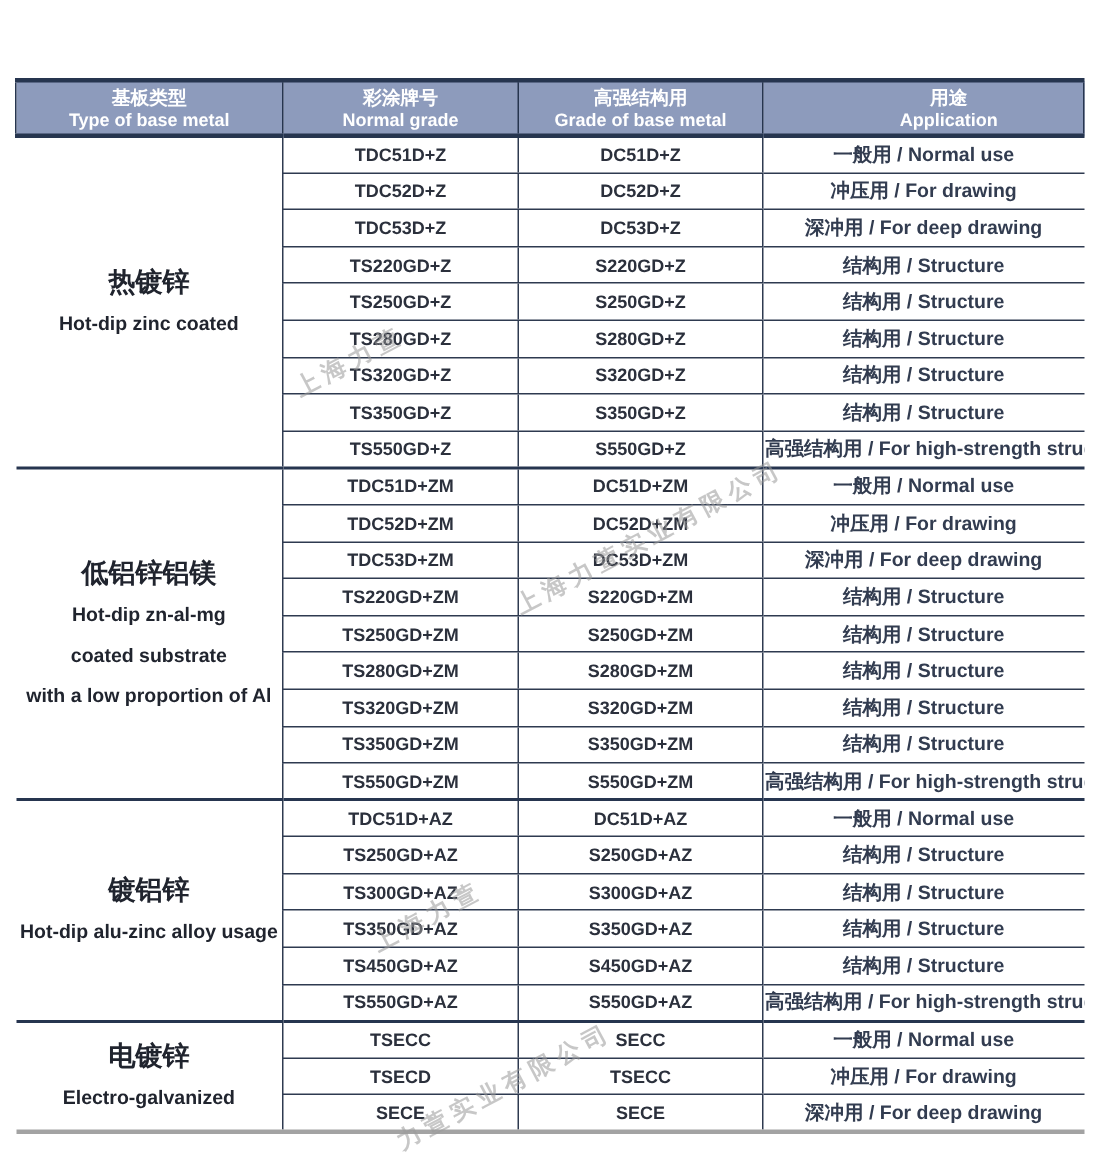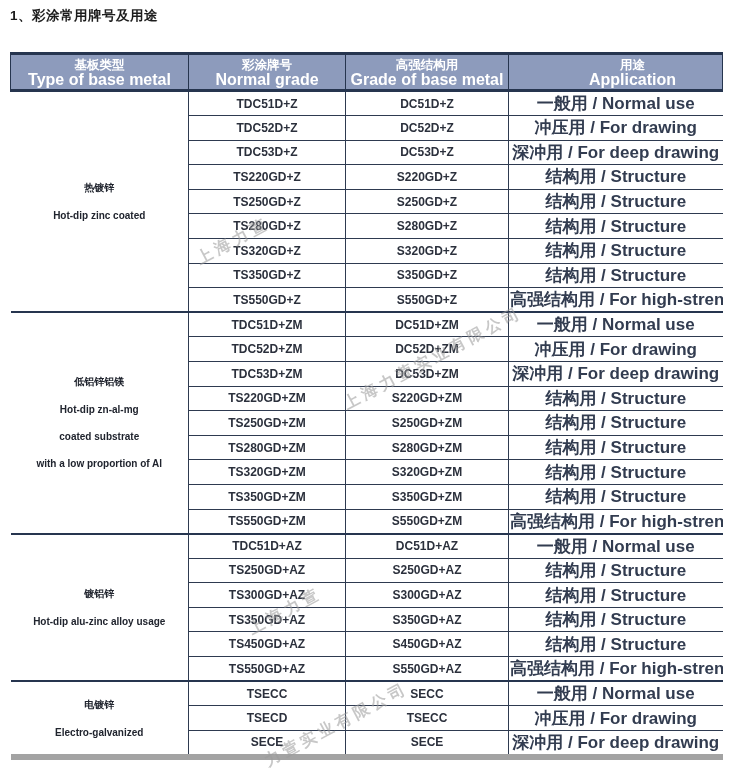--- a/index.html
+++ b/index.html
@@ -8,61 +8,60 @@
 
   .page { position: relative; width: 730px; height: 768px; }
 
   .title-block { padding: 7px 0 0 10px; }
   .title-cn { font-size: 13.5px; font-weight: bold; color: #1c1c1c; letter-spacing: 0.5px; }
   .title-en { font-size: 12.5px; font-weight: bold; color: #1c1c1c; margin-left: 16px; margin-top: 4px; }
 
   table.grades {
     position: absolute; left: 10px; top: 52px; width: 712px;
     border-collapse: collapse; table-layout: fixed;
-    border-top: 3px solid #26354f; border-bottom: 6px solid #a3a3a3;
+    border-top: 3px solid #26354f; border-bottom: 3px solid #a3a3a3;
   }
   thead th {
     background: #8d9bbc; color: #ffffff; font-weight: bold;
     height: 37px; padding: 2px 0; text-align: center;
     border-bottom: 3px solid #26354f; border-left: 1.5px solid #26354f;
   }
   thead th:first-child { border-left: 1.5px solid #26354f; }
   thead th:last-child { border-right: 1.5px solid #26354f; padding-left: 34px; }
   .hcn { font-size: 12.5px; line-height: 15px; }
-  .hen { font-size: 16px; line-height: 14px; }
+  .hen { font-size: 12px; line-height: 14px; }
 
   tbody tr { height: 24.6px; }
   tbody td {
     border-bottom: 1.3px solid #2e3a50; border-left: 1.3px solid #2e3a50;
     text-align: center; vertical-align: middle;
     font-size: 12px; font-weight: 600; color: #2b303c; padding: 0 1px;
   }
-  tbody td.application-cell { font-size: 17px; color: #323c50; white-space: nowrap; overflow: hidden; }
+  tbody td.application-cell { font-size: 13px; color: #323c50; white-space: nowrap; overflow: hidden; }
   tbody td.group-cell {
     border-left: none; border-bottom: 2.6px solid #26354f;
     background: #ffffff;
   }
   tbody tr.group-start td { border-top: 2.6px solid #26354f; }
-  .gcn { font-size: 10px; font-weight: bold; color: #20242e; line-height: 16px; }
-  .gen { font-size: 10px; font-weight: bold; color: #20242e; line-height: 15px; margin-top: 12px; }
+  .gcn { font-size: 18px; font-weight: bold; color: #20242e; line-height: 16px; }
+  .gen { font-size: 13px; font-weight: bold; color: #20242e; line-height: 15px; margin-top: 12px; }
 
   .wm {
     position: absolute; white-space: nowrap; pointer-events: none; z-index: 5;
     font-size: 16px; font-weight: bold; letter-spacing: 4px;
     color: #9b9b9b; opacity: 0.55;
     transform: rotate(-28deg); transform-origin: 0 50%;
   }
 </style>
 </head>
 <body>
 
 <div class="page">
 
   <div class="title-block">
-    <div class="title-cn">1、彩涂常用牌号及用途</div>
   </div>
 
   <table class="grades">
     <colgroup>
       <col style="width:178px">
       <col style="width:157px">
       <col style="width:163px">
       <col style="width:214px">
     </colgroup>
     <thead>

